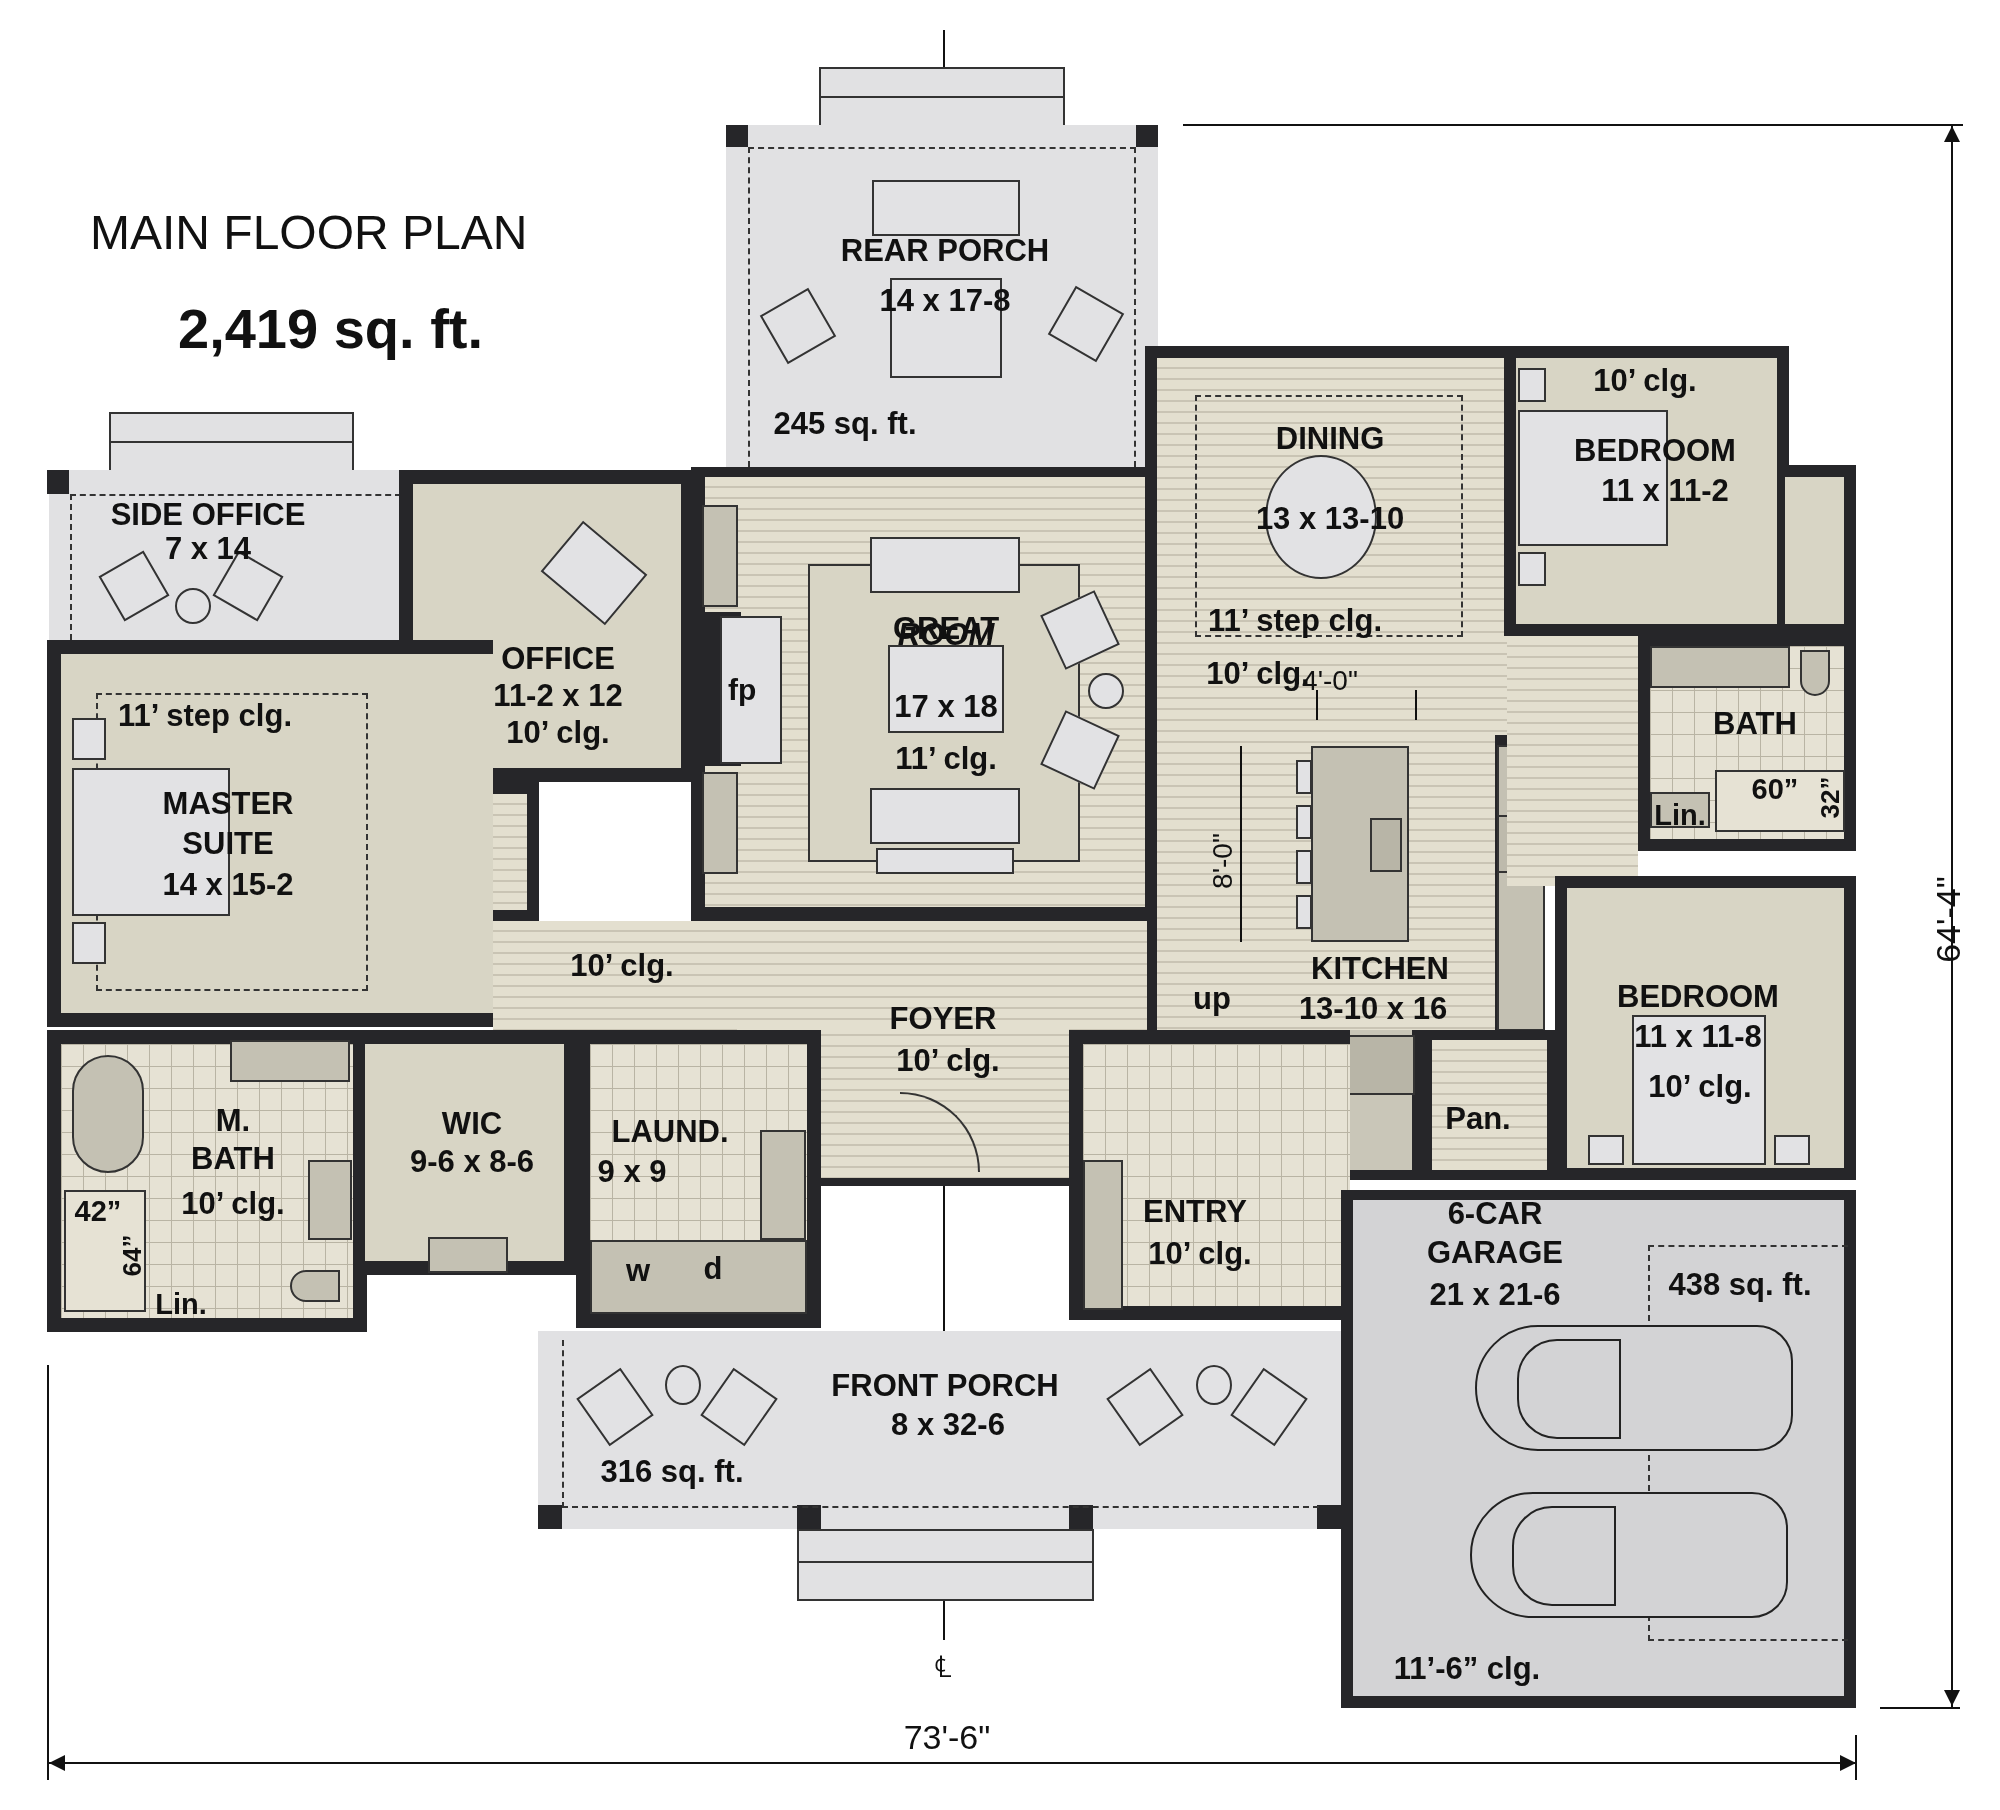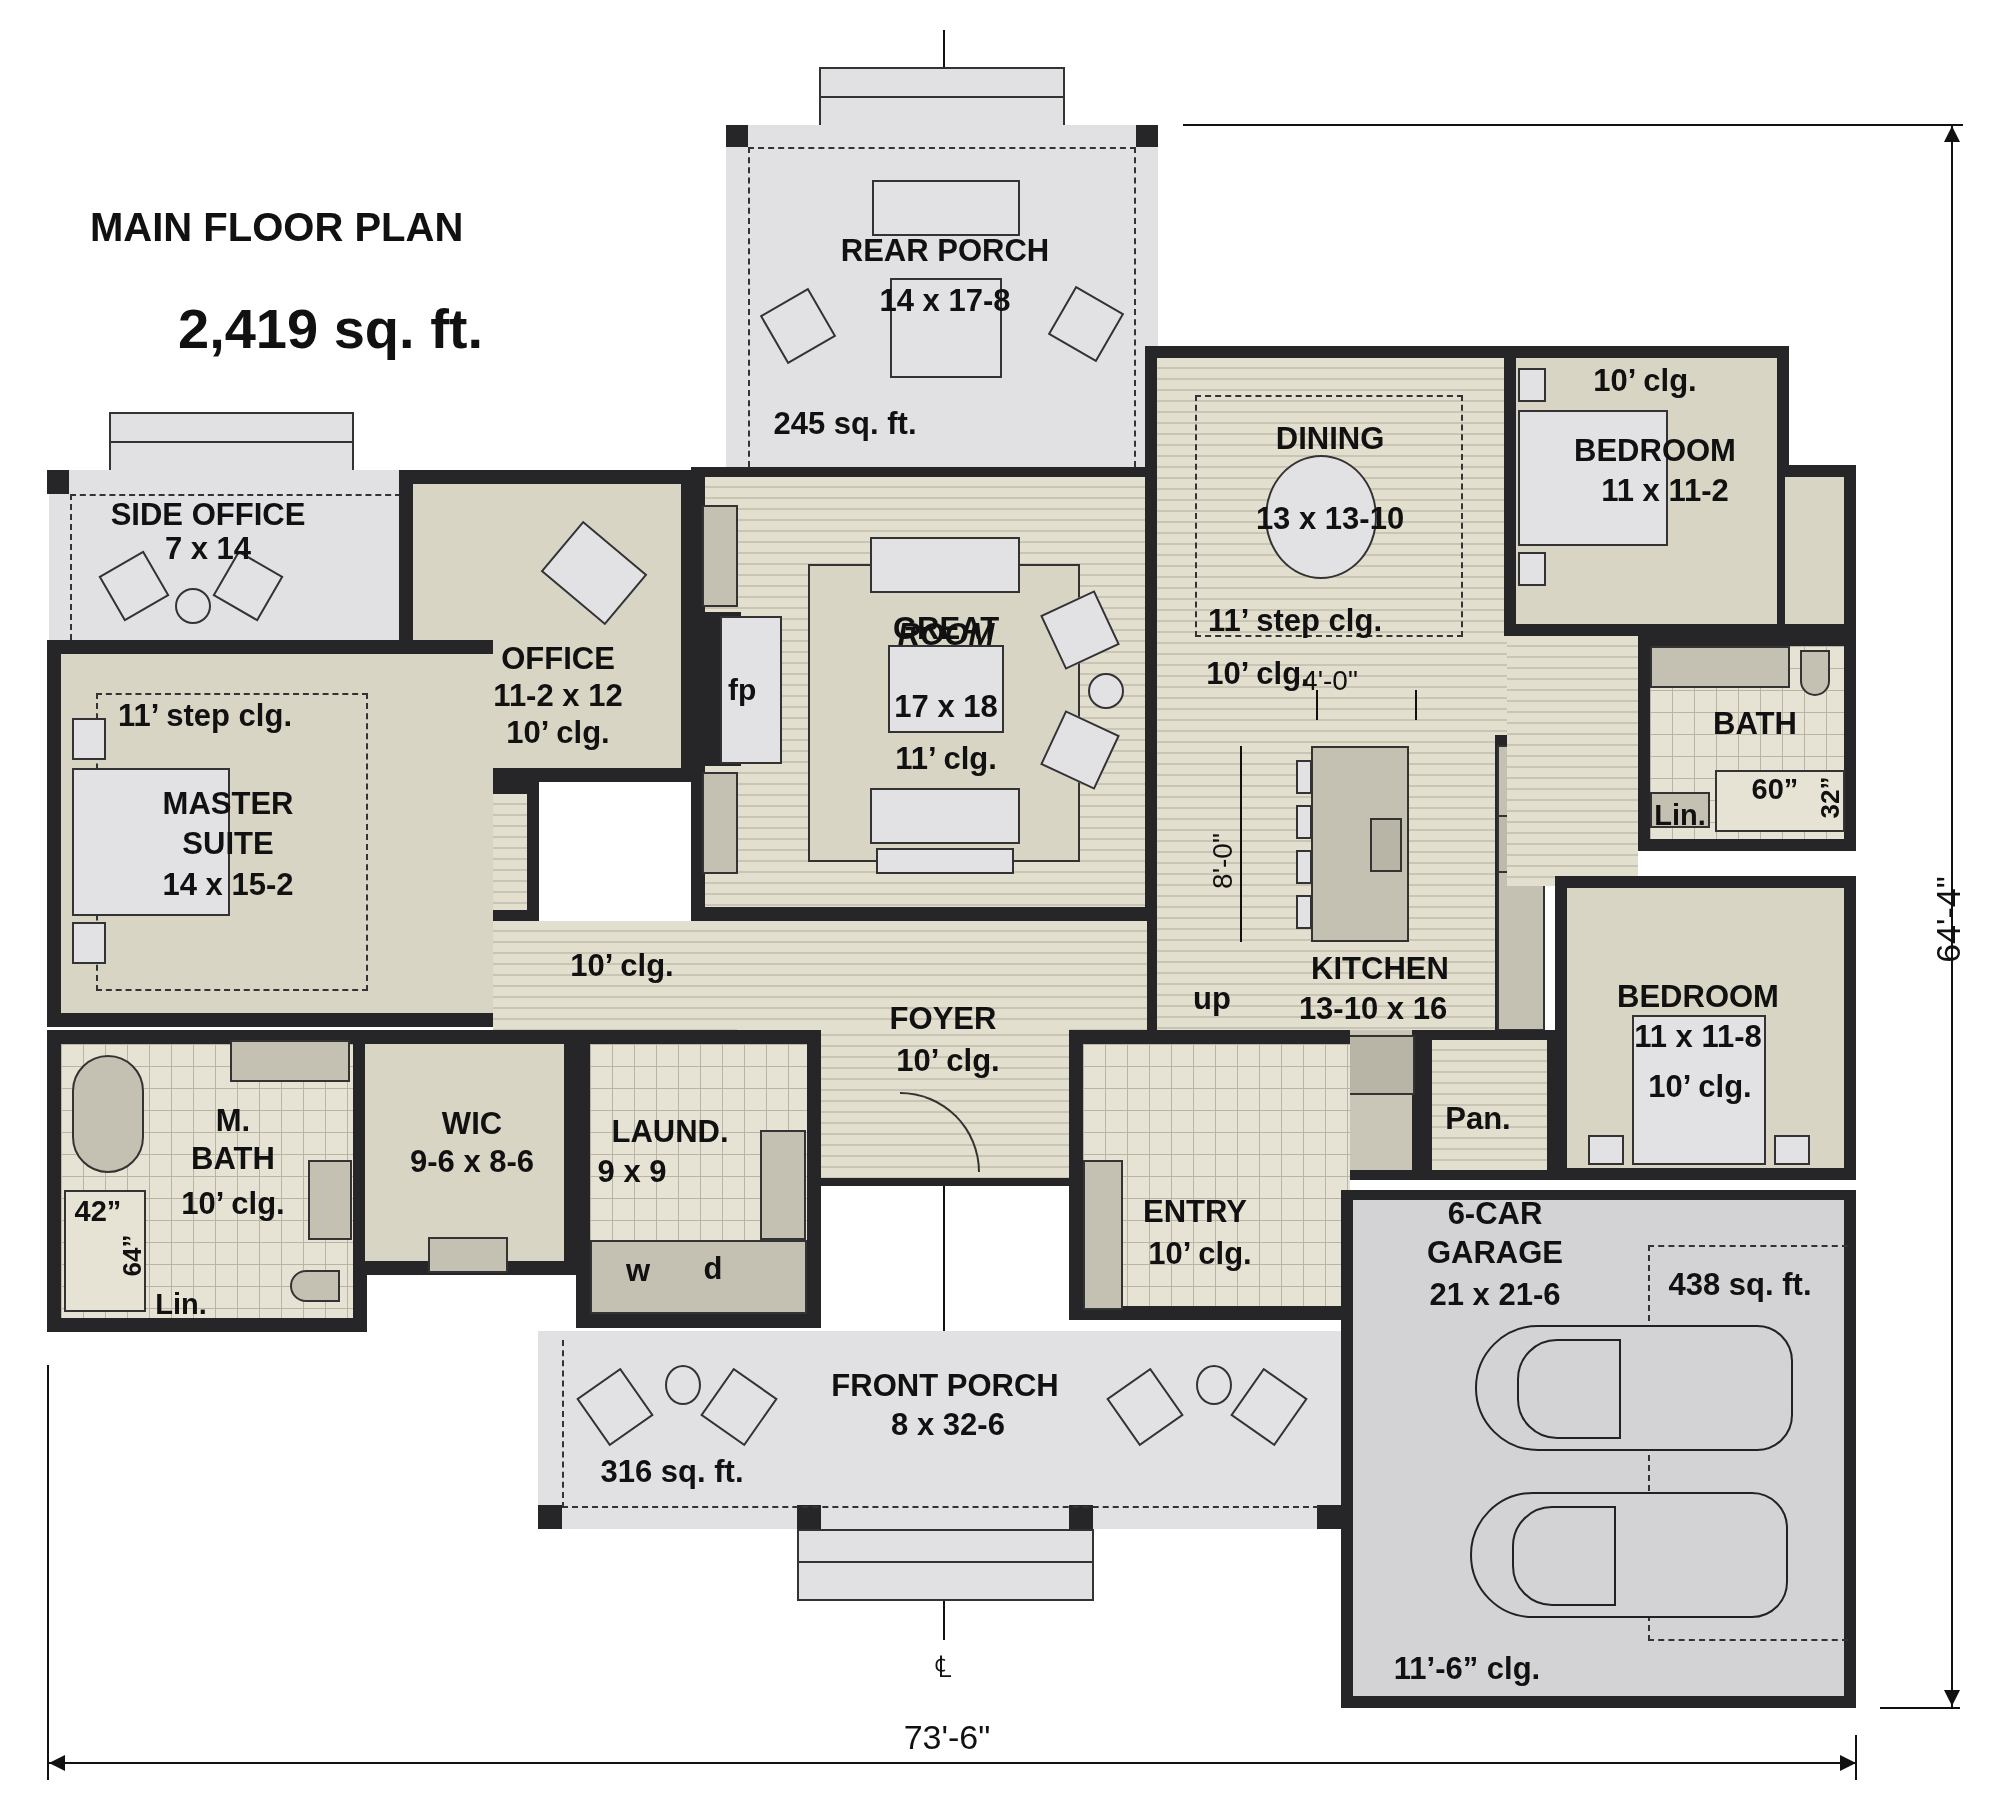--- a/index.html
+++ b/index.html
@@ -1,18 +1,18 @@
 <!DOCTYPE html>
 <html><head>
 <meta charset="utf-8">
 <style>
   html,body{margin:0;padding:0;background:#ffffff;}
   body{width:2000px;height:1810px;position:relative;overflow:hidden;font-family:"Liberation Sans",sans-serif;color:#111;}
   .abs{position:absolute;box-sizing:border-box;}
-  .title{font-weight:bold;font-size:40px;letter-spacing:0px;white-space:nowrap;}
+  .title{font-weight:normal;font-size:48px;letter-spacing:0px;white-space:nowrap;}
   .sub{font-weight:bold;font-size:56px;white-space:nowrap;}
   .room{position:absolute;box-sizing:border-box;}
   .porch{background:#e1e1e3;}
   .garage{background:#d3d3d5;}
   .plain{background:#d8d5c5;}
   .wood{background:repeating-linear-gradient(180deg,#e3dfcf 0px,#e3dfcf 9px,#c9c4b4 9px,#c9c4b4 11px);}
   .tile{background-color:#e6e2d4;background-image:linear-gradient(#b9b4a4 1.5px,transparent 1.5px),linear-gradient(90deg,#b9b4a4 1.5px,transparent 1.5px);background-size:22px 22px;}
   .wall{position:absolute;background:#262629;}
   .lbl{position:absolute;font-weight:bold;font-size:31px;text-align:center;line-height:1.2;white-space:nowrap;transform:translateX(-50%);}
   .lbl.small{font-size:29px;}

